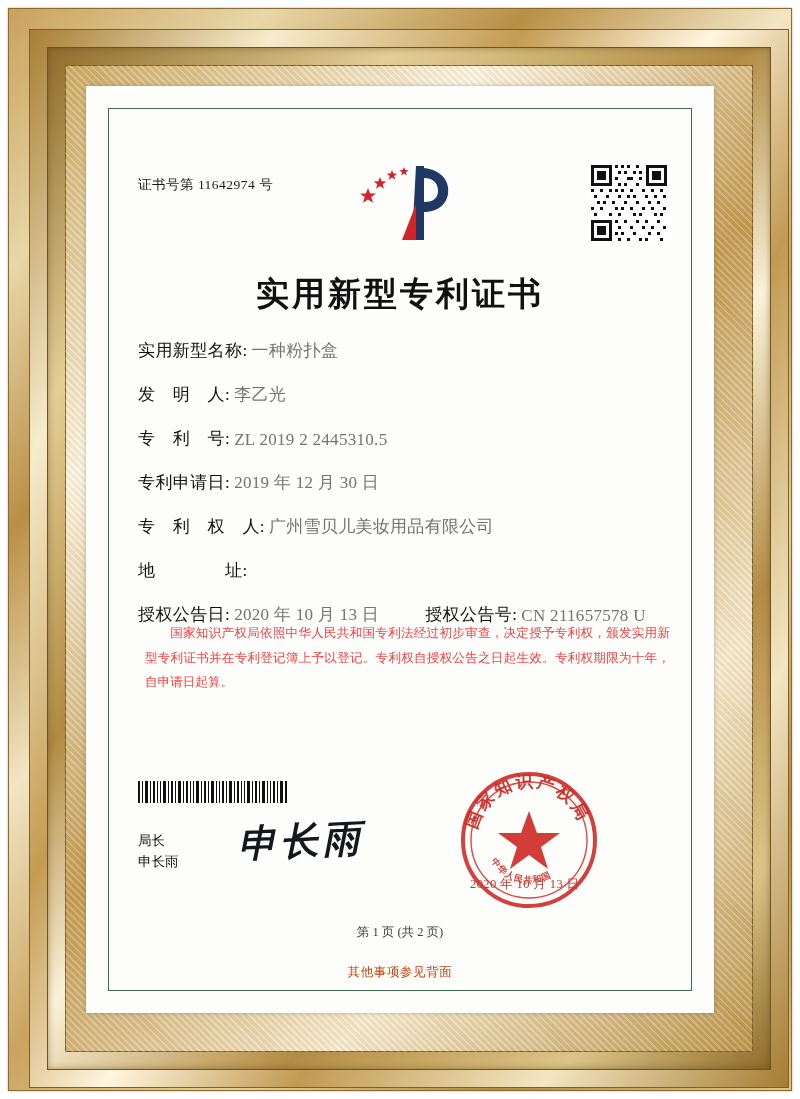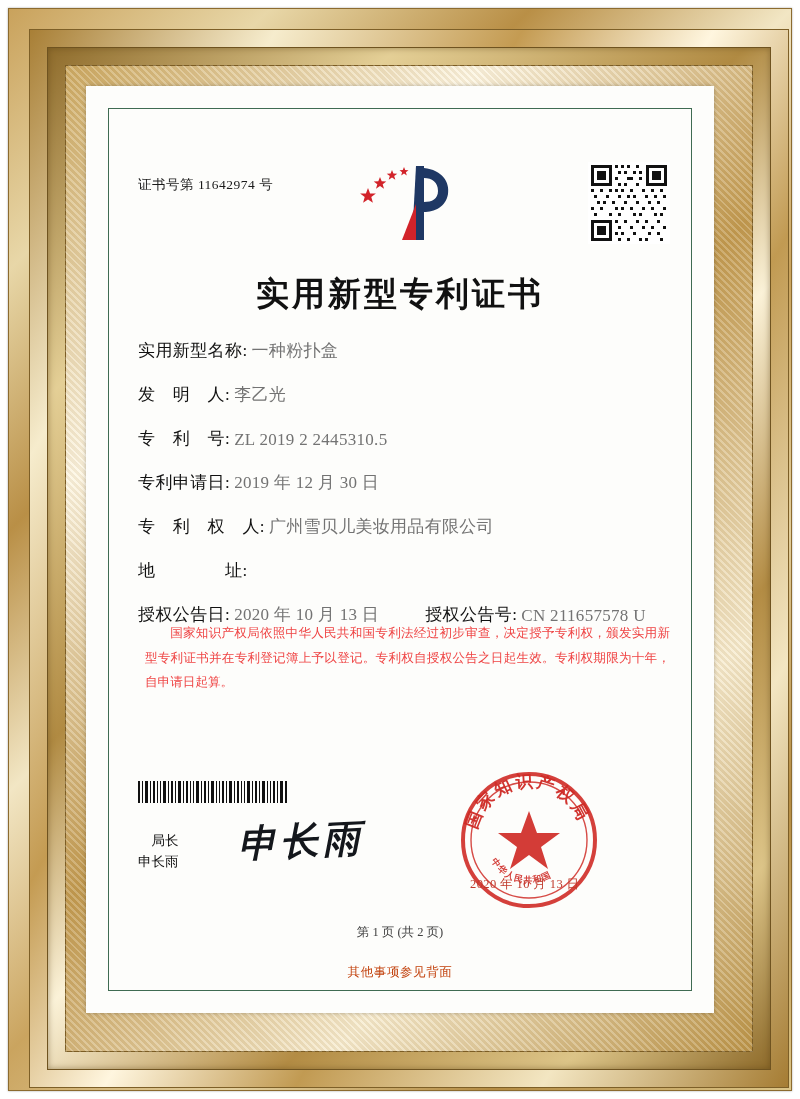--- a/index.html
+++ b/index.html
@@ -145,21 +145,20 @@
     width: 150px; height: 22px;
   }
 
   
   .sig-label {
     position: absolute;
     left: 52px; top: 745px;
     font-size: 13.5px;
     line-height: 1.55;
     color: #111;
-    text-align: right;
   }
   .sig-script {
     position: absolute;
     left: 152px; top: 730px;
     font-size: 38px;
     font-family: "DejaVu Serif", serif;
     font-style: italic;
     font-weight: bold;
     color: #14171c;
     letter-spacing: 4px;

